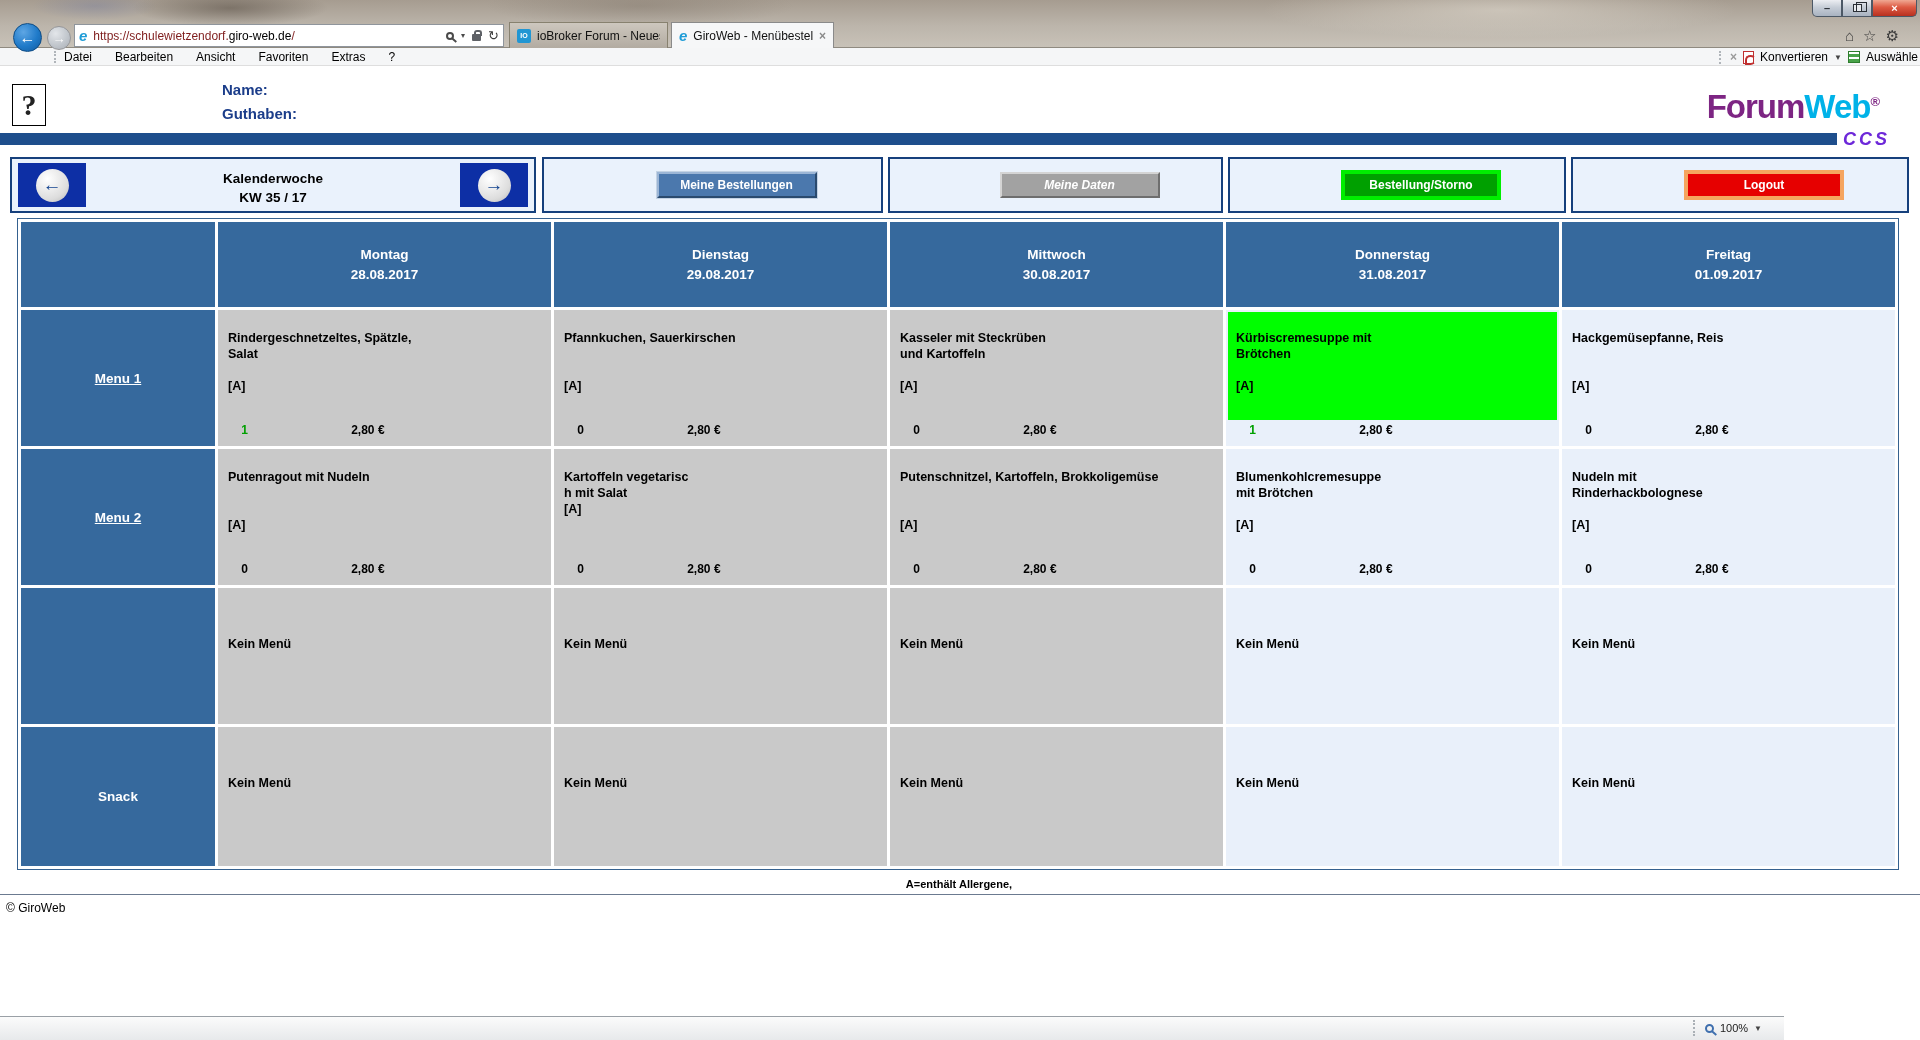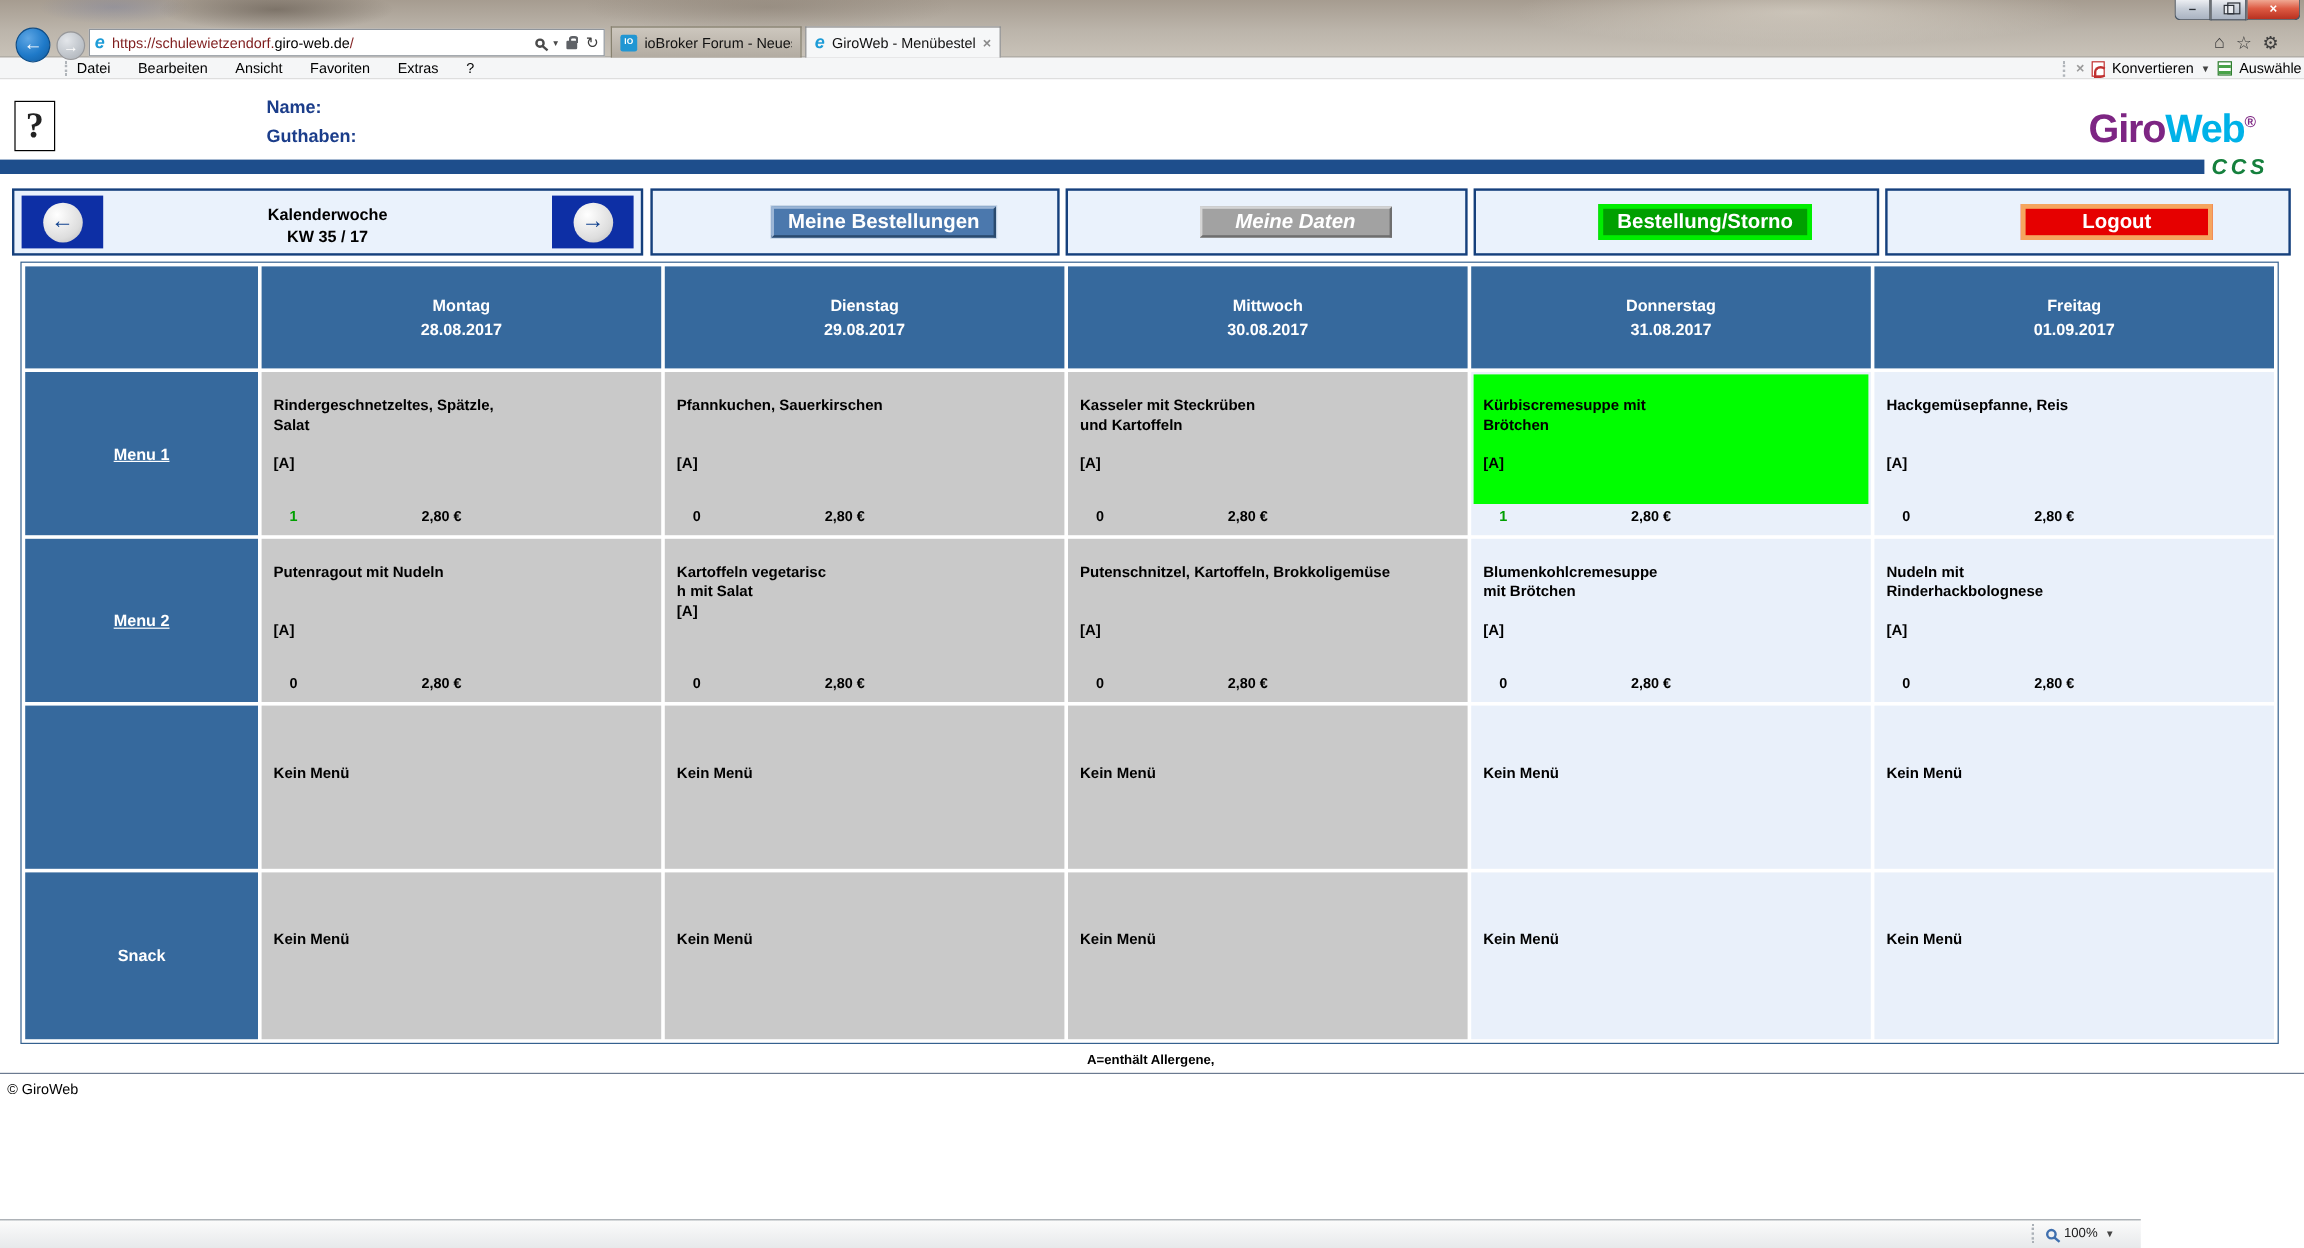--- a/index.html
+++ b/index.html
@@ -90,39 +90,39 @@
   
   .qbox { position:absolute; left:12px; top:84px; width:34px; height:42px; border:1px solid #000; background:#fff;
     display:flex; align-items:center; justify-content:center;
     font-family:"Liberation Serif", serif; font-weight:bold; font-size:30px; color:#222; }
   .uinfo { position:absolute; left:222px; top:78px; color:#1b3d8a; font-weight:bold; font-size:15px; line-height:24px; }
   .logo { position:absolute; top:90px; right:40px; font-weight:bold; font-size:33px; letter-spacing:-1px; line-height:1; }
   .logo .giro { color:#7d2583; } .logo .web { color:#00b2e8; }
   .logo .reg { font-size:13px; color:#7d2583; vertical-align:super; letter-spacing:0; }
   .divider { position:absolute; top:133px; left:0; width:1837px; height:12px; background:#1e4e8c; }
   .ccs { position:absolute; top:129px; left:1843px; font-style:italic; font-weight:bold; font-size:18px;
-    color:#15803d; letter-spacing:3px; }
+    color:#6d28d9; letter-spacing:3px; }
 
   
   .navbox { position:absolute; top:157px; height:56px; background:#eaf2fc; border:2px solid #16407c; }
   .flexc { display:flex; align-items:center; justify-content:center; }
   #box-week   { left:10px;  width:526px; }
   #box-orders { left:542px; width:341px; }
   #box-data   { left:888px; width:335px; }
   #box-storno { left:1228px; width:338px; }
   #box-logout { left:1571px; width:338px; }
   .arrowbtn { position:absolute; top:4px; width:68px; height:44px; background:#0d2fa5;
     display:flex; align-items:center; justify-content:center; cursor:pointer; }
   .arrowbtn.left { left:6px; } .arrowbtn.right { right:6px; }
   .arrowcircle { width:33px; height:33px; border-radius:50%;
     background:radial-gradient(circle at 35% 30%, #ffffff, #dddddd 65%, #b5b5b5);
     display:flex; align-items:center; justify-content:center; color:#10418e; font-size:19px; font-weight:bold; }
   .weektitle { width:100%; text-align:center; font-weight:bold; font-size:13.5px; line-height:19px; color:#000; }
   .btn { min-width:160px; height:26px; display:flex; align-items:center; justify-content:center;
-    font-weight:bold; font-size:17px; color:#fff; padding:4px 12px; cursor:pointer;margin-left:48px; }
+    font-weight:bold; font-size:12px; color:#fff; padding:4px 12px; cursor:pointer;margin-left:48px; }
   .btn-blue { background:#4b78ad; border-top:2px solid #9cb6d6; border-left:2px solid #9cb6d6;
     border-right:2px solid #2a4a6e; border-bottom:2px solid #2a4a6e; box-shadow:0 0 0 1px #c4d3e4; }
   .btn-gray { background:#a2a2a2; border-top:2px solid #d4d4d4; border-left:2px solid #d4d4d4;
     border-right:2px solid #6e6e6e; border-bottom:2px solid #6e6e6e;font-style:italic; }
   .btn-green { background:#00a000; border:4px solid #00ee00; height:30px; }
   .btn-red { background:#e60000; border:4px solid #f5a55f; height:30px; }
 
   
   .menu-table { position:absolute; top:218px; left:17px; width:1876px;
     border-collapse:separate; border-spacing:3px; table-layout:fixed;
@@ -236,21 +236,21 @@
   </span>
 </div>
 
 <div class="qbox">
   <span>?</span>
 </div>
 <div class="uinfo">
   <div>Name:</div>
   <div>Guthaben:</div>
 </div>
-<div class="logo"><span class="giro">Giro</span><span class="web">Web</span><span class="reg">®</span></div>
+<div class="logo"><span class="giro">Forum</span><span class="web">Web</span><span class="reg">®</span></div>
 <div class="divider"></div>
 <div class="ccs">CCS</div>
 
 <div class="navbox" id="box-week">
   <div class="arrowbtn left">
     <span class="arrowcircle">←</span>
   </div>
   <div class="weektitle" style="margin-top:10px;">
     <div>Kalenderwoche</div>
     <div>KW 35 / 17</div>

